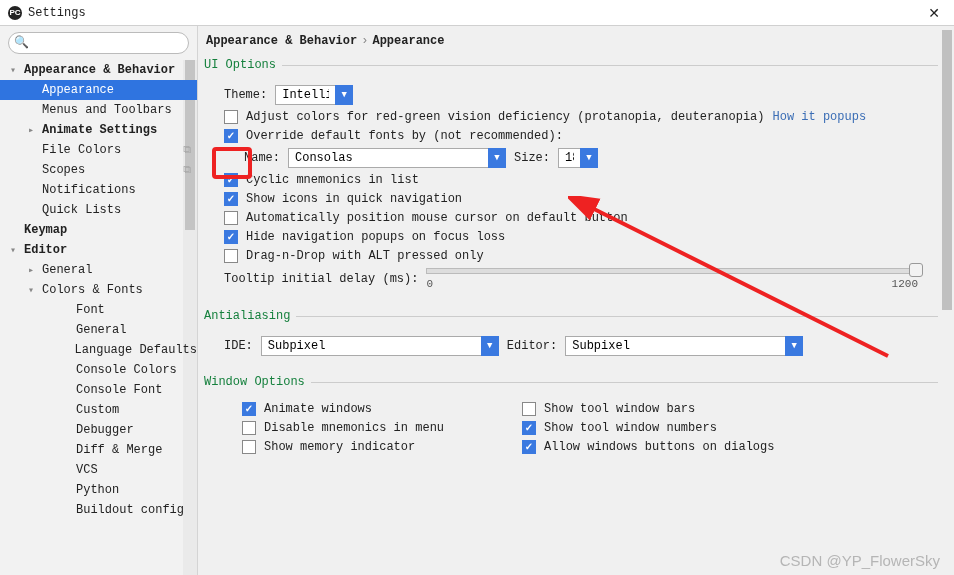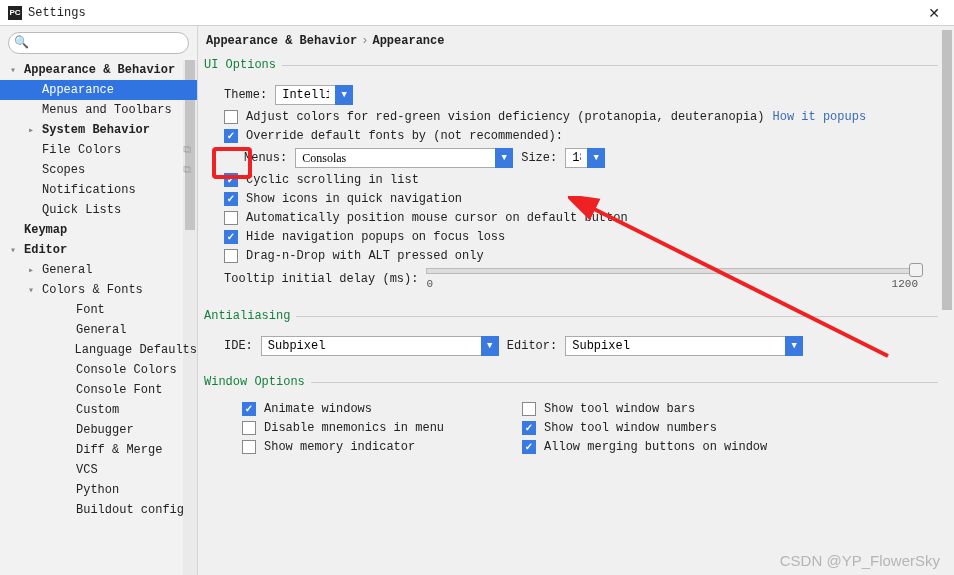--- a/index.html
+++ b/index.html
@@ -1,19 +1,19 @@
 <!DOCTYPE html>
 <html><head>
 <meta charset="utf-8">
 <style>
 * { box-sizing: border-box; margin: 0; padding: 0; }
 body { font-family: "Consolas", "Courier New", monospace; font-size: 12px; color: #222; background: #f0f0f0; width: 954px; height: 575px; overflow: hidden; position: relative; }
 .titlebar { height: 26px; background: #fff; border-bottom: 1px solid #d0d0d0; display: flex; align-items: center; justify-content: space-between; padding: 0 8px; }
 .titlebar-left { display: flex; align-items: center; gap: 6px; }
-.app-icon { width: 14px; height: 14px; background:#222; color:#fff; font-size:8px; display:flex; align-items:center; justify-content:center; font-family:Liberation Sans, sans-serif; font-weight:bold;}
+.app-icon { width: 14px; height: 14px; background:#222; color:#fff; font-size:8px; display:flex; align-items:center; justify-content:center; font-family:Liberation Sans, sans-serif; font-weight:bold;border-radius:7px;}
 .close-x { font-family: sans-serif; font-size: 14px; cursor: pointer; padding: 2px 6px; }
 .container { display: flex; height: calc(575px - 26px); }
 .sidebar { width: 198px; background: #f2f2f2; border-right: 1px solid #d4d4d4; display: flex; flex-direction: column; }
 .search-row { padding: 6px 8px; }
 .search-box { position: relative; }
 .search-input { width: 100%; border: 1px solid #bbb; border-radius: 12px; padding: 3px 20px 3px 22px; font-family: inherit; font-size: 12px; background:#fff; }
 .mag { position: absolute; left: 6px; top: 3px; font-size: 12px; color:#888; }
 .sidebar-tree { flex:1; overflow-y:auto; position:relative; }
 .side-item { display:flex; align-items:center; padding: 3px 0 3px 10px; cursor:pointer; white-space:nowrap; position:relative; }
 .side-item .arrow { width:12px; display:inline-block; color:#888; font-size:10px; }
@@ -83,21 +83,21 @@
         <div class="side-item selected indent-1">
           <span class="arrow"></span>
           <span class="lbl">Appearance</span>
         </div>
         <div class="side-item indent-1">
           <span class="arrow"></span>
           <span class="lbl">Menus and Toolbars</span>
         </div>
         <div class="side-item bold indent-1">
           <span class="arrow">▸</span>
-          <span class="lbl">System Behavior</span>
+          <span class="lbl">Animate Settings</span>
         </div>
         <div class="side-item indent-1">
           <span class="arrow"></span>
           <span class="lbl">File Colors</span>
           <span class="copy-ico">⧉</span>
         </div>
         <div class="side-item indent-1">
           <span class="arrow"></span>
           <span class="lbl">Scopes</span>
           <span class="copy-ico">⧉</span>
@@ -191,34 +191,34 @@
         <div class="cb-row">
           <div class="cb"></div>
           <span>Adjust colors for red-green vision deficiency (protanopia, deuteranopia) </span>
           <span class="link">How it popups</span>
         </div>
         <div class="cb-row">
           <div class="cb checked"></div>
           <span>Override default fonts by (not recommended):</span>
         </div>
         <div class="row name-row">
-          <span>Menus:</span>
-          <div class="combo">
-              <input style="width: 200px; font-family: Liberation Serif, serif;" value="Consolas">
+          <span>Name:</span>
+          <div class="combo">
+              <input style="width: 200px;" value="Consolas">
               <div class="dd">▼</div>
             </div>
           <span>Size:</span>
           <div class="combo">
               <input style="width: 22px;" value="18">
               <div class="dd">▼</div>
             </div>
         </div>
         <div class="cb-row">
             <div class="cb checked"></div>
-            <span>Cyclic scrolling in list</span>
+            <span>Cyclic mnemonics in list</span>
           </div>
         <div class="cb-row">
             <div class="cb checked"></div>
             <span>Show icons in quick navigation</span>
           </div>
         <div class="cb-row">
             <div class="cb"></div>
             <span>Automatically position mouse cursor on default button</span>
           </div>
         <div class="cb-row">
@@ -280,21 +280,21 @@
             <div class="cb-row">
                 <div class="cb"></div>
                 <span>Show tool window bars</span>
               </div>
             <div class="cb-row">
                 <div class="cb checked"></div>
                 <span>Show tool window numbers</span>
               </div>
             <div class="cb-row">
                 <div class="cb checked"></div>
-                <span>Allow merging buttons on window</span>
+                <span>Allow windows buttons on dialogs</span>
               </div>
           </div>
         </div>
       </fieldset>
     </div>
     <div class="main-scrollbar">
         <div class="main-scrollbar-thumb"></div>
       </div>
 
     <div class="highlight-box" style="left:14px; top:121px; width:40px; height:32px;"></div>

